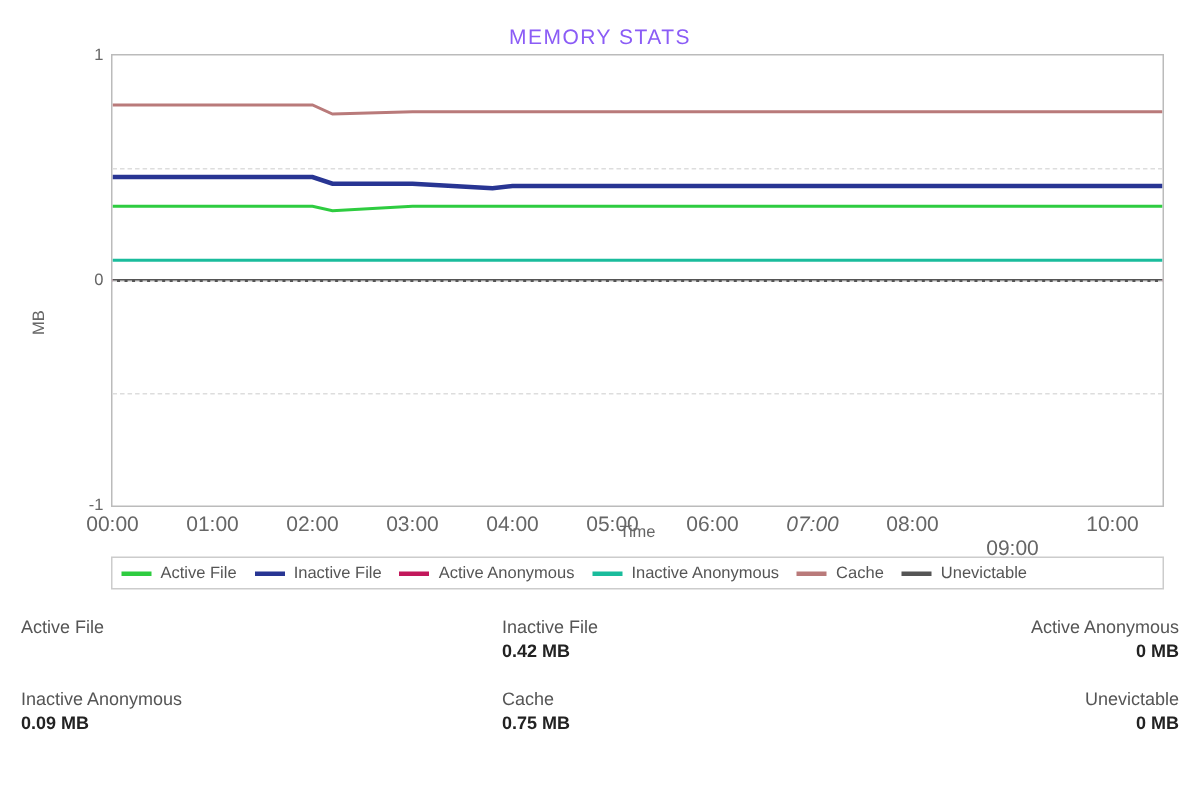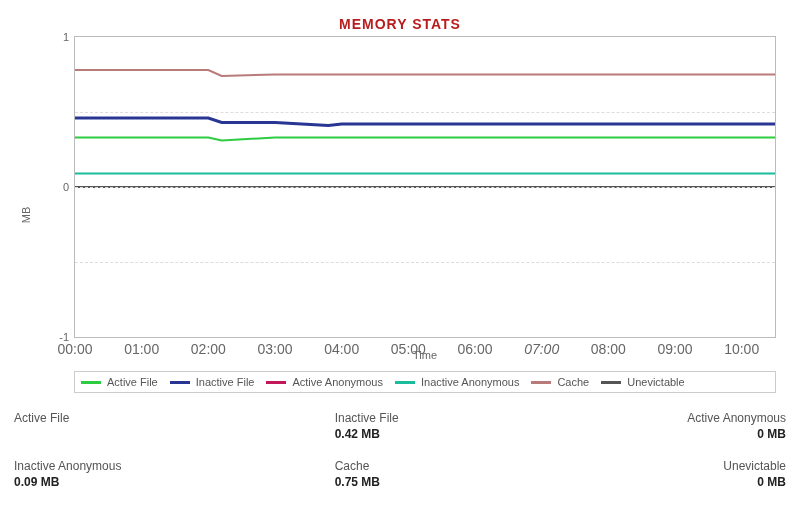--- a/index.html
+++ b/index.html
@@ -1,17 +1,17 @@
 <!DOCTYPE html>
 <html><head>
 <meta charset="utf-8">
 <style>
   html,body{margin:0;padding:0;font-family:Arial,Helvetica,sans-serif;background:#fff;color:#333;font-size:12px}
   .wrap{width:800px;height:527px;position:relative;box-sizing:border-box;padding:10px 14px 0 14px}
-  .title{text-align:center;font-weight:bold;letter-spacing:1px;color:#b91c1c;font-size:14px;margin:6px 0 4px 0}
+  .title{text-align:center;font-weight:normal;letter-spacing:1px;color:#8b5cf6;font-size:14px;margin:6px 0 4px 0}
   .chart-area{position:relative;}
   .plot-container{position:relative;margin-left:60px;margin-right:10px}
   .plot{position:relative;height:300px;border:1px solid #bbb;background:#fff}
   .grid-h{position:absolute;left:0;right:0;border-top:1px dashed #ddd}
   .ytick{position:absolute;right:100%;padding-right:6px;transform:translateY(-50%);color:#666;font-size:11px;white-space:nowrap}
   .xtick{position:absolute;top:100%;padding-top:4px;transform:translateX(-50%);color:#666;font-size:14px;white-space:nowrap}
   .ylabel{position:absolute;left:12px;top:50%;transform:translate(-50%,-50%) rotate(-90deg);color:#666;font-size:11px}
   .xlabel{text-align:center;color:#666;font-size:11px;margin-top:11px}
   svg.lines{position:absolute;inset:0;width:100%;height:100%}
   .legend{margin:10px 10px 0 60px;border:1px solid #ccc;padding:4px 6px;display:flex;flex-wrap:wrap;gap:12px;align-items:center;font-size:11px;color:#555}
@@ -50,21 +50,21 @@
           <div class="ytick" style="top: 0%;">1</div>
           <div class="xtick" style="left: 0%;">00:00</div>
           <div class="xtick" style="left: 9.52381%;">01:00</div>
           <div class="xtick" style="left: 19.0476%;">02:00</div>
           <div class="xtick" style="left: 28.5714%;">03:00</div>
           <div class="xtick" style="left: 38.0952%;">04:00</div>
           <div class="xtick" style="left: 47.619%;">05:00</div>
           <div class="xtick" style="left: 57.1429%;">06:00</div>
           <div class="xtick" style="left: 66.6667%; font-style: italic;">07:00</div>
           <div class="xtick" style="left: 76.1905%;">08:00</div>
-          <div class="xtick" style="left: 85.7143%;">09:00</div>
+          <div class="xtick" style="left: 85.7143%; margin-top: 16px;">09:00</div>
           <div class="xtick" style="left: 95.2381%;">10:00</div>
         </div>
       <div class="xlabel">Time</div>
     </div>
 
     <div class="legend">
       <span class="legend-item">
         <span class="swatch" style="color:#2ecc40"></span>
         <span>Active File</span>
       </span>

